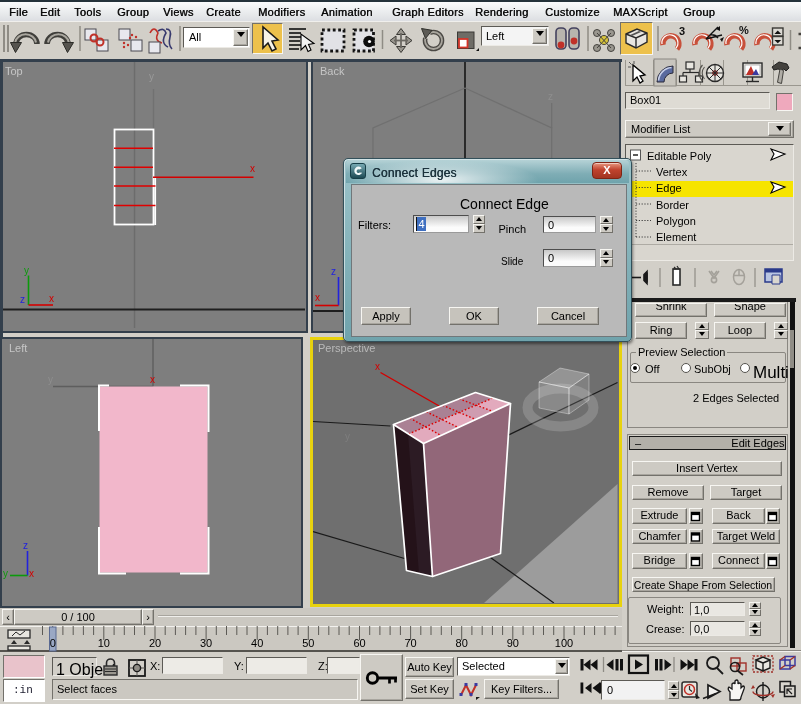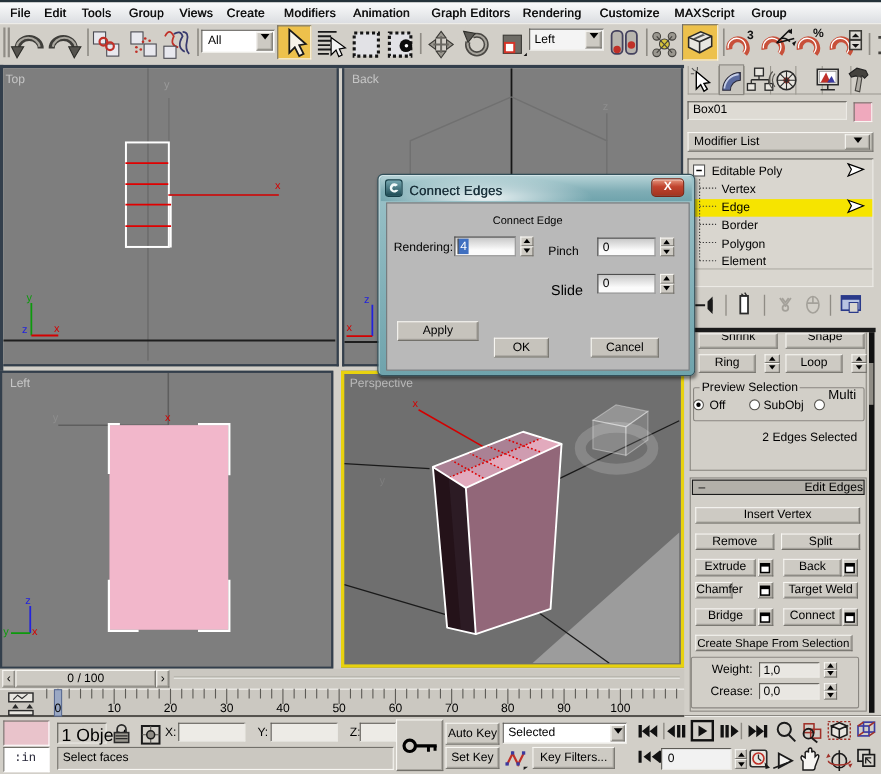--- a/index.html
+++ b/index.html
@@ -414,34 +414,34 @@
     <div class="dn"></div>
   </div>
 <div class="gb" style="left:629.5px;top:352px;width:156px;height:31px"></div>
 <div class="a" style="left:636px;top:346px;background:#d2cfc8;padding:0 2px;font-size:11px">Preview Selection</div>
 <div class="a" style="left:630px;top:363px;width:10px;height:10px;border-radius:50%;background:#fff;border:1px solid #55534e"></div>
 <div class="a" style="left:633px;top:366px;width:4px;height:4px;border-radius:50%;background:#000"></div>
 <div class="a" style="left:645px;top:363px;font-size:11px">Off</div>
 <div class="a" style="left:681px;top:363px;width:10px;height:10px;border-radius:50%;background:#fff;border:1px solid #55534e"></div>
 <div class="a" style="left:694px;top:363px;font-size:11px">SubObj</div>
 <div class="a" style="left:740px;top:363px;width:10px;height:10px;border-radius:50%;background:#fff;border:1px solid #55534e"></div>
-<div class="a" style="left:753px;top:352px;font-size:12px">Multi</div>
+<div class="a" style="left:753px;top:363px;font-size:17px">Multi</div>
 <div class="a" style="left:693px;top:392px;font-size:11px">2 Edges Selected</div>
 
 <div class="a" style="left:626.5px;top:434px;width:161px;height:213px;border:1px solid #8a8781"></div>
 <div class="a" style="left:628.5px;top:435.5px;width:157px;height:14.5px;background:#b3b0a9;border:1.4px solid #1a1a1a;text-align:right;line-height:12px;font-size:11px">Edit Edges</div>
 <div class="a" style="left:635px;top:436px;font-size:11px;line-height:14px">–</div>
 <div class="btn" style="left:632px;top:461px;width:150px;height:15px">Insert Vertex</div>
 <div class="btn" style="left:632px;top:485px;width:72px;height:15px">Remove</div>
-<div class="btn" style="left:710px;top:485px;width:72px;height:15px">Split</div>
+<div class="btn" style="left:710px;top:485px;width:72px;height:15px">Target</div>
 <div class="btn" style="left:632px;top:508px;width:55px;height:15.5px">Extrude</div>
 <div class="btn" style="left:689px;top:508px;width:14px;height:15.5px"></div>
 <div class="btn" style="left:712px;top:508px;width:53px;height:15.5px">Back</div>
 <div class="btn" style="left:766px;top:508px;width:14px;height:15.5px"></div>
-<div class="btn" style="left:632px;top:528.5px;width:34px;height:15.5px">Chamfer</div>
+<div class="btn" style="left:632px;top:528.5px;width:55px;height:15.5px">Chamfer</div>
 <div class="btn" style="left:689px;top:528.5px;width:14px;height:15.5px"></div>
 <div class="btn" style="left:712px;top:528.5px;width:68px;height:15.5px">Target Weld</div>
 <div class="btn" style="left:632px;top:553px;width:55px;height:15.5px">Bridge</div>
 <div class="btn" style="left:689px;top:553px;width:14px;height:15.5px"></div>
 <div class="btn" style="left:712px;top:553px;width:53px;height:15.5px">Connect</div>
 <div class="btn" style="left:766px;top:553px;width:14px;height:15.5px"></div>
 <div class="btn" style="left:631.5px;top:576.5px;width:143px;height:15.5px;white-space:nowrap;font-size:10.5px;line-height:14px">Create Shape From Selection</div>
 <svg width="20" height="66" style="position:absolute;left:687px;top:506px">
   <g fill="#fff" stroke="#000" stroke-width="1.4">
     <rect x="4.5" y="6.5" width="8" height="8"></rect>
@@ -697,37 +697,37 @@
 
   <div class="a" style="left:2px;top:1px;width:283px;height:23px;background:radial-gradient(ellipse 130px 26px at 95px 20px, rgba(255,255,255,.85), rgba(255,255,255,0) 75%), linear-gradient(#b5d2d6,#7fadb5 60%,#6fa3ac);border-radius:4px 4px 0 0"></div>
   <div class="a" style="left:6px;top:4px;width:16px;height:16px;border-radius:3px;background:linear-gradient(#77a9b2,#1d4a54);border:1px solid #173f48"></div>
   <svg width="16" height="16" style="position:absolute;left:6px;top:4px">
     <path d="M 11.8 5.2 A 4.2 4.2 0 1 0 12.2 9.8 L 9.6 9.4 A 1.8 1.8 0 1 1 9.4 6.6 Z" fill="#f2fafa"></path>
   </svg>
   <div class="a" style="left:28px;top:6.5px;font-size:12px;color:#1c323c;letter-spacing:.2px;text-shadow:.3px 0 0 #1c323c">Connect Edges</div>
   <div class="a" style="left:248px;top:2.5px;width:30px;height:17px;border-radius:4px;background:linear-gradient(#e89880,#c0432e 45%,#a23420);border:1px solid #7e2414;box-shadow:inset 0 1px 0 rgba(255,255,255,.5);color:#fff;font-weight:bold;font-size:11px;text-align:center;line-height:15px">X</div>
 
   <div class="a" style="left:6.5px;top:25px;width:276px;height:152.5px;background:#b9b9b9;border:1px solid #70777a"></div>
-  <div class="a" style="left:104px;top:37px;font-size:10px">Connect Edge</div>
-  <div class="a" style="left:14px;top:60px;font-size:11px">Rendering:</div>
+  <div class="a" style="left:116px;top:37px;font-size:14px">Connect Edge</div>
+  <div class="a" style="left:14px;top:60px;font-size:11px">Filters:</div>
   <div class="a" style="left:69px;top:55.5px;width:56px;height:18.5px;background:linear-gradient(#c8c8c8,#fbfbfb 70%);border:1px solid;border-color:#4e4e4e #9a9a9a #9a9a9a #4e4e4e"></div>
   <div class="a" style="left:71.5px;top:57.5px;width:1.5px;height:14.5px;background:#111"></div>
   <div class="a" style="left:73px;top:57.5px;width:9px;height:14.5px;background:#3f6fc0;color:#fff;font-size:11px;text-align:center;line-height:14px">4</div>
   <div class="spin" style="left:128.5px;top:55.5px;height:18.5px;width:12.5px">
       <div class="up"></div>
       <div class="dn"></div>
     </div>
   <div class="a" style="left:154.5px;top:63.5px;font-size:11px">Pinch</div>
   <div class="a" style="left:199px;top:56.5px;width:53px;height:17.5px;background:linear-gradient(#c8c8c8,#fbfbfb 70%);border:1px solid;border-color:#4e4e4e #9a9a9a #9a9a9a #4e4e4e;font-size:11px;padding:2px 0 0 4px">0</div>
   <div class="spin" style="left:256px;top:56.5px;height:17.5px;width:12.5px">
       <div class="up"></div>
       <div class="dn"></div>
     </div>
-  <div class="a" style="left:157px;top:97px;font-size:13px">Slide</div>
+  <div class="a" style="left:157px;top:97px;font-size:10px">Slide</div>
   <div class="a" style="left:199px;top:90px;width:53px;height:17.5px;background:linear-gradient(#c8c8c8,#fbfbfb 70%);border:1px solid;border-color:#4e4e4e #9a9a9a #9a9a9a #4e4e4e;font-size:11px;padding:2px 0 0 4px">0</div>
   <div class="spin" style="left:256px;top:90px;height:17.5px;width:12.5px">
       <div class="up"></div>
       <div class="dn"></div>
     </div>
-  <div class="btn" style="left:17px;top:133px;width:74px;height:18px;line-height:16px;background:#c6c3bc">Apply</div>
+  <div class="btn" style="left:17px;top:148px;width:50px;height:18px;line-height:16px;background:#c6c3bc">Apply</div>
   <div class="btn" style="left:105px;top:148px;width:50px;height:18px;line-height:16px;background:#c6c3bc">OK</div>
   <div class="btn" style="left:193px;top:148px;width:62px;height:18px;line-height:16px;background:#c6c3bc">Cancel</div>
 </div>
 
 </body></html>

